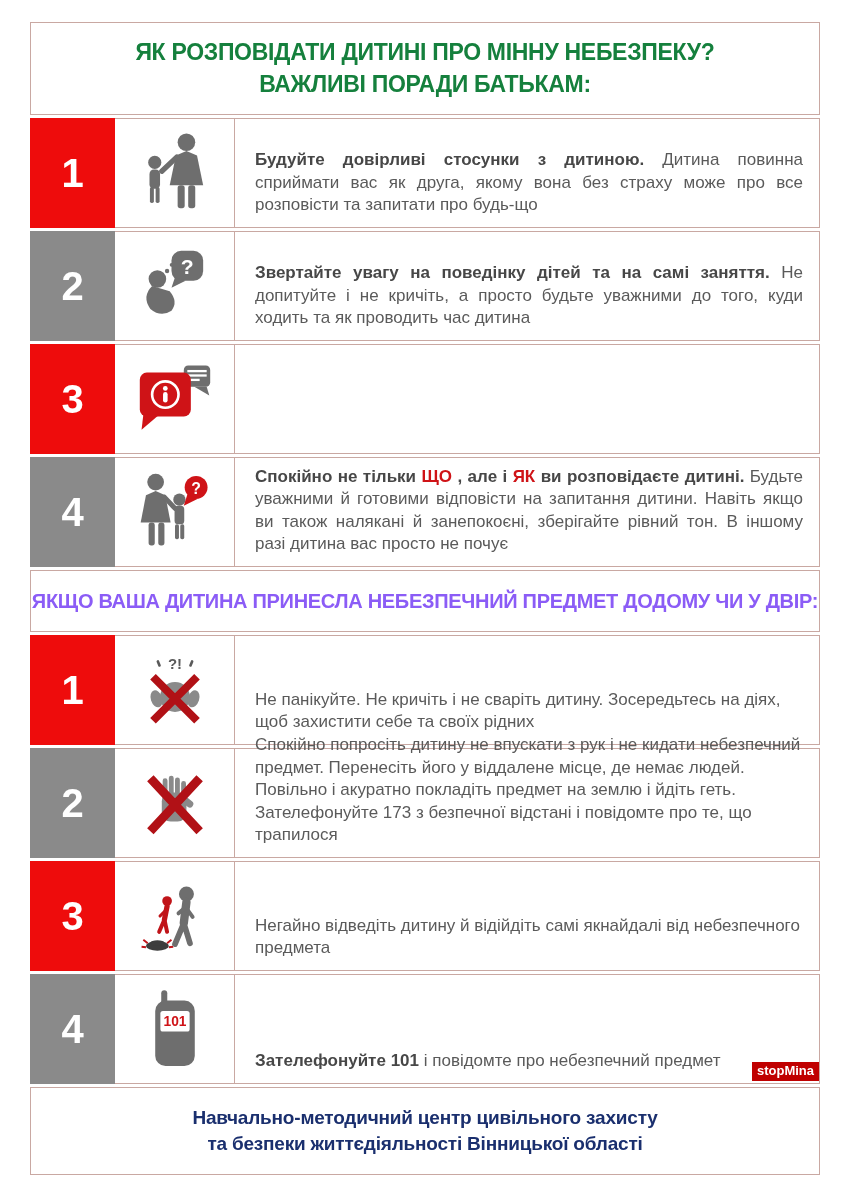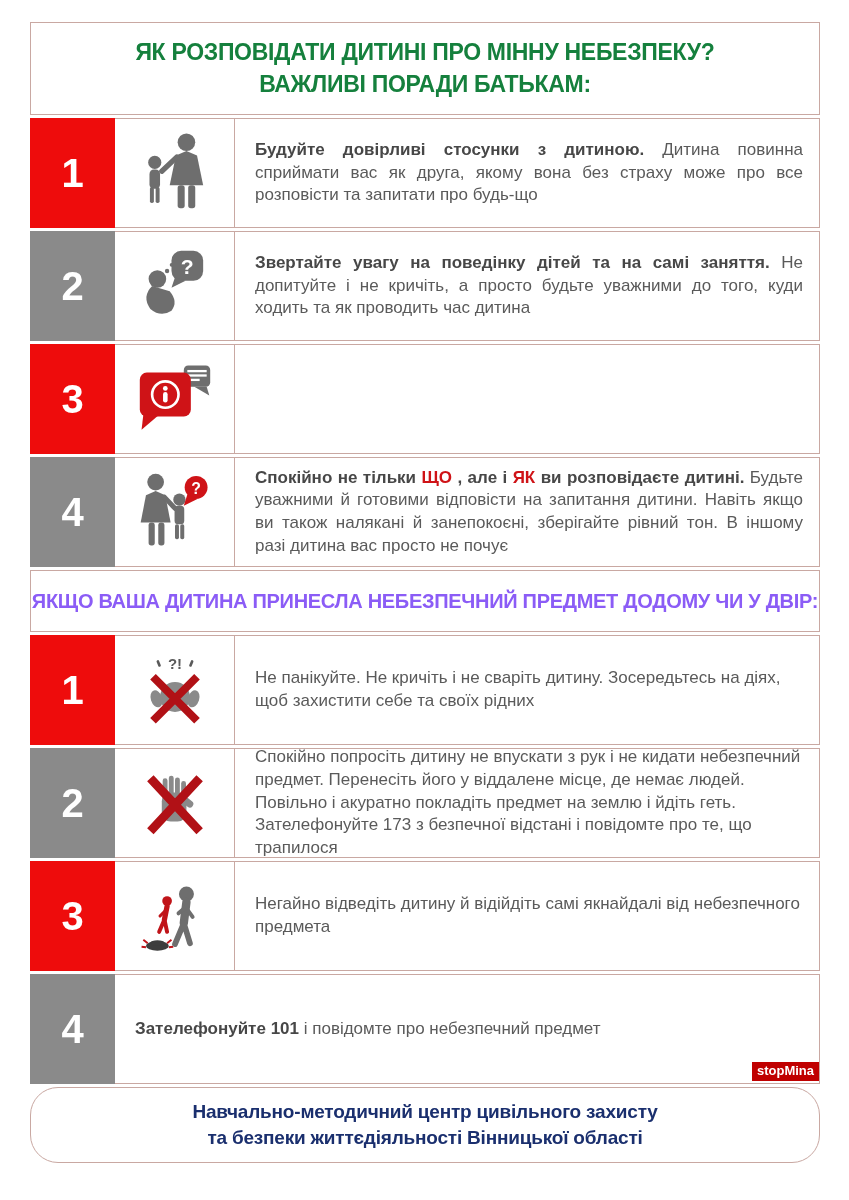--- a/index.html
+++ b/index.html
@@ -13,27 +13,27 @@
 
   .sec2-title-box { height:62px; display:flex; align-items:center; justify-content:center; }
   .sec2-title { color:#8b5cf6; font-weight:bold; font-size:20px; letter-spacing:-0.3px; white-space:nowrap; }
 
   .row { height:110px; display:flex; position:relative; }
   .num { flex:0 0 85px; margin:-1px 0 -1px -1px; display:flex; align-items:center; justify-content:center;
          color:#fff; font-size:40px; font-weight:bold; }
   .num.red  { background:#ee0c0c; }
   .num.gray { background:#8a8a8a; }
   .icon-cell { flex:0 0 119px; border-right:1px solid #c9a8a2; display:flex; align-items:center; justify-content:center; }
-  .text-cell { flex:1; display:flex; align-items:center; padding:10px 16px 10px 20px; }
+  .text-cell { flex:1; display:flex; align-items:flex-end; padding:10px 16px 10px 20px; }
   .txt { margin:0; font-size:17px; line-height:1.33; color:#5a5a5a; }
   .justified .txt { text-align:justify; }
   .lead { font-weight:bold; color:#474747; }
   .emph { font-weight:bold; color:#cf1317; }
 
-  .footer-box { height:76px; display:flex; flex-direction:column; justify-content:center; text-align:center;border-radius:28px; }
+  .footer-box { height:88px; display:flex; flex-direction:column; justify-content:center; text-align:center; }
   .footer-line { color:#1a2f6e; font-weight:bold; font-size:19px; line-height:1.35; letter-spacing:-0.2px; }
 
   .badge { position:absolute; right:0; bottom:2px; background:#c00000; color:#fff;
            font-size:13px; font-weight:bold; padding:1px 5px 2px; line-height:1.25; }
   svg { display:block; }
 </style>
 </head>
 <body>
 
 <div class="page">
@@ -186,20 +186,28 @@
           </g>
         </svg>
       </div>
       <div class="text-cell">
         <p class="txt"><span>Негайно відведіть дитину й відійдіть самі якнайдалі від небезпечного предмета</span></p>
       </div>
     </div>
 
     <div class="row box">
       <div class="num gray">4</div>
+      <div class="icon-cell">
+        <svg width="86" height="86" viewBox="0 0 100 100">
+          <rect x="34" y="5" width="7" height="18" rx="3.5" fill="#6e6e6e"></rect>
+          <rect x="27" y="17" width="46" height="76" rx="12" fill="#6e6e6e"></rect>
+          <rect x="33" y="29" width="34" height="24" rx="3" fill="#fff"></rect>
+          <text x="50" y="47" font-size="16" font-weight="bold" fill="#cf1317" text-anchor="middle" font-family="Liberation Sans, sans-serif">101</text>
+        </svg>
+      </div>
       <div class="text-cell">
         <p class="txt"><span class="lead">Зателефонуйте 101</span><span> і повідомте про небезпечний предмет</span></p>
       </div>
       <div class="badge">stopMina</div>
     </div>
 
     <div class="box footer-box">
       <div class="footer-line">Навчально-методичний центр цивільного захисту</div>
       <div class="footer-line">та безпеки життєдіяльності Вінницької області</div>
     </div>

